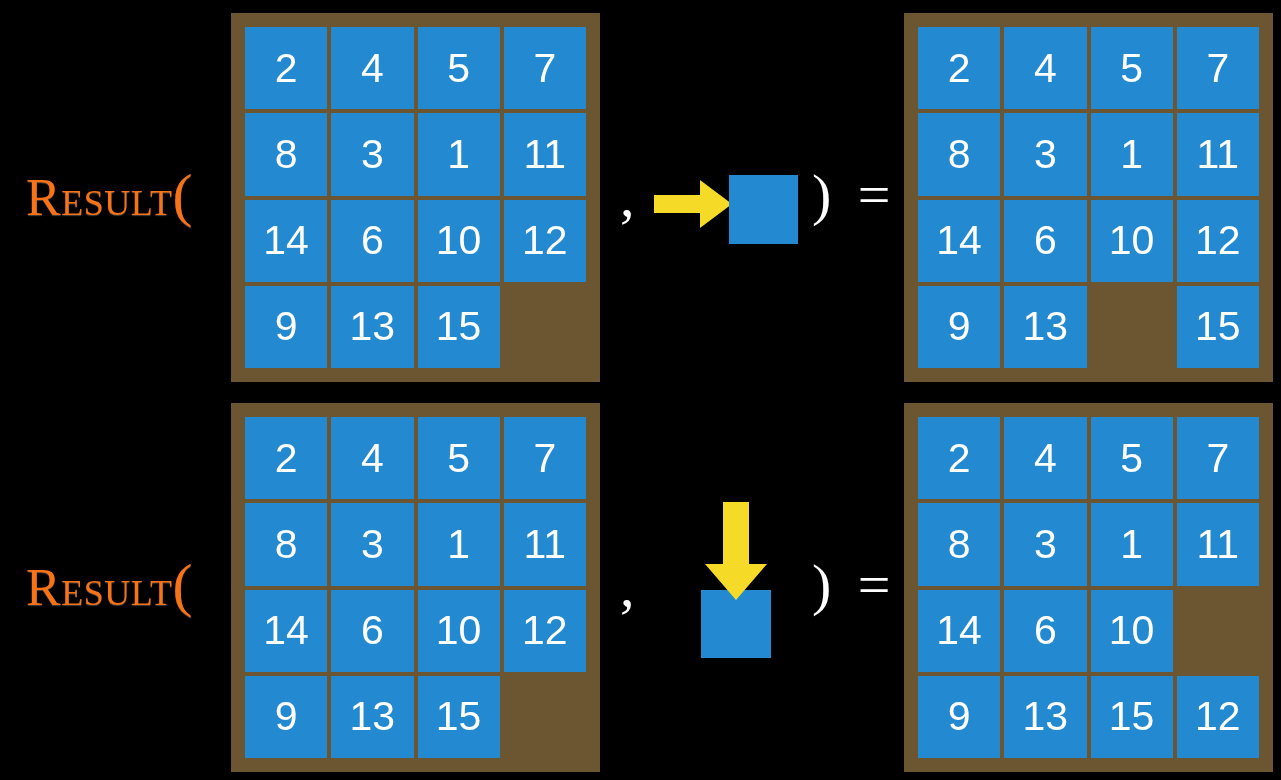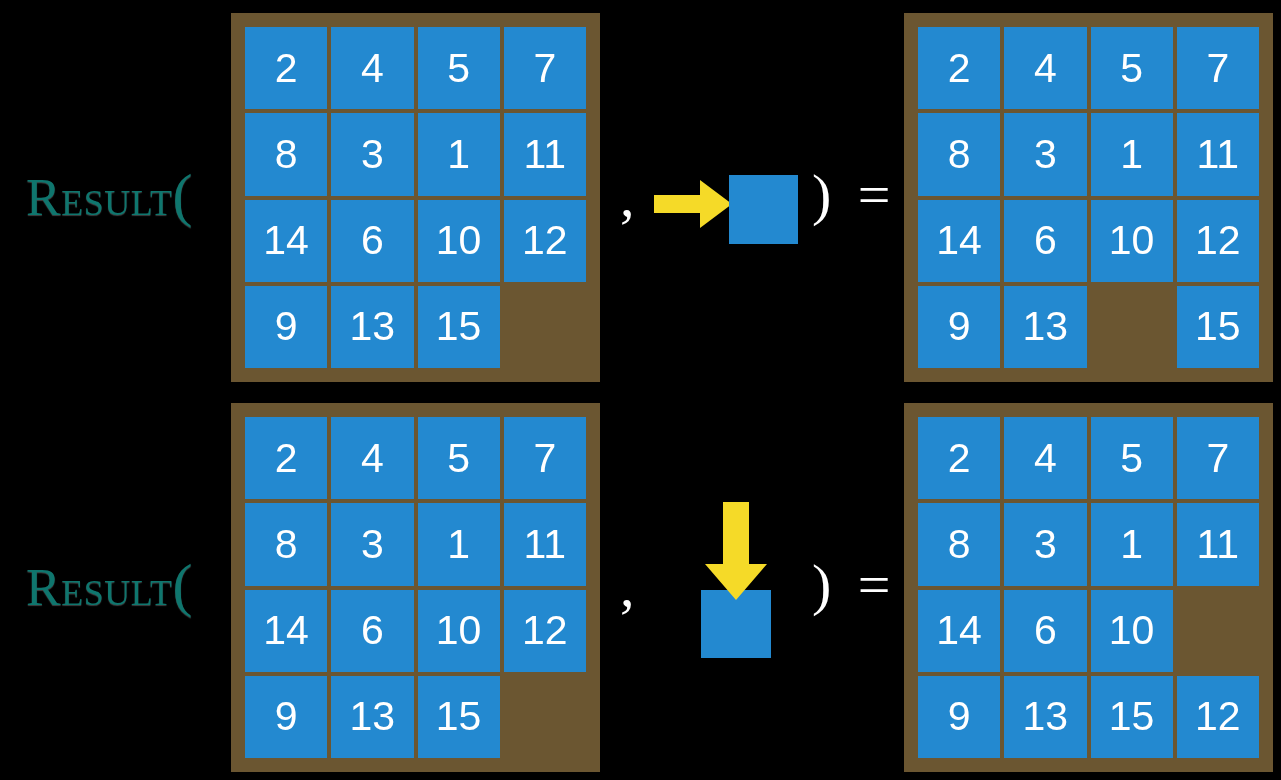--- a/index.html
+++ b/index.html
@@ -34,21 +34,21 @@
   }
   .eq-row.row-1 { top: 0px; }
   .eq-row.row-2 { top: 390px; }
 
   
   .result-label {
     position: absolute;
     left: 26px;
     top: 50%;
     transform: translateY(-50%);
-    color: #0f766e;
+    color: #f97316;
     font-family: "Liberation Serif", serif;
     font-size: 52px;
     line-height: 1;
     font-variant: small-caps;
     letter-spacing: 0.5px;
     white-space: nowrap;
     text-shadow: 0 1px 1px rgba(255,255,255,0.25);
   }
   .result-label .paren-open {
     font-variant: normal;

